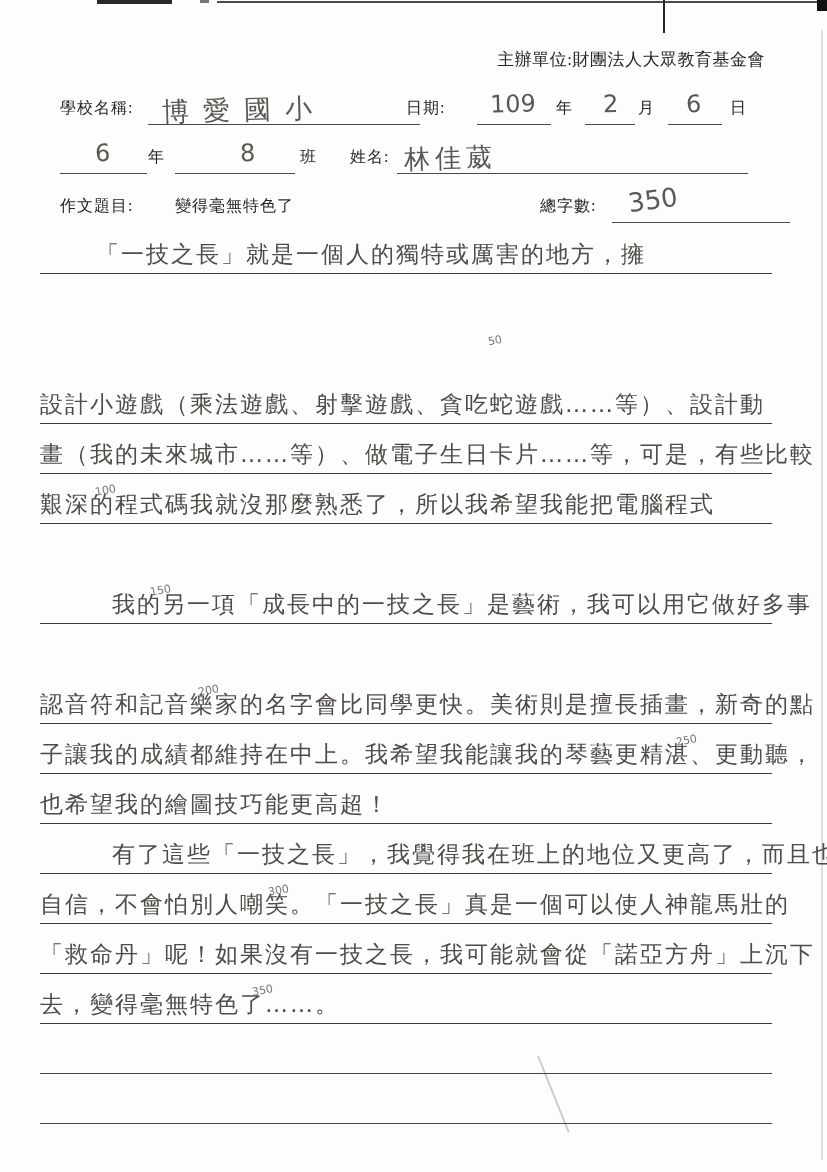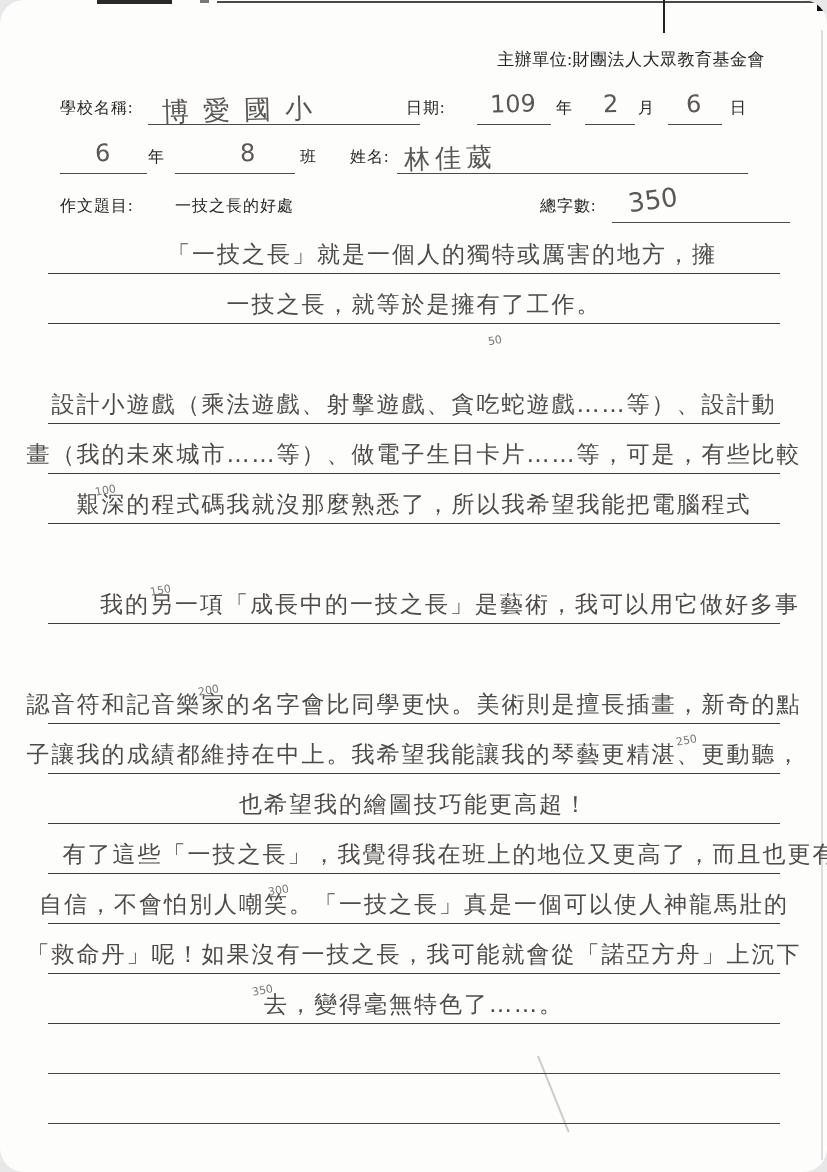--- a/index.html
+++ b/index.html
@@ -4,21 +4,20 @@
 <style>
   html,body{margin:0;padding:0;background:#e8e8e8;}
   .page{
     position:relative;
     width:827px;height:1172px;
     margin:0 auto;
     background:#fdfdfc;
     overflow:hidden;
     font-family:"Liberation Serif","DejaVu Serif",serif;
     color:#2b2b2b;
-    border-radius:24px;
   }
   
   .artifact{position:absolute;background:#222;}
   .a-bar1{left:97px;top:0;width:75px;height:4px;background:#2a2a2a;}
   .a-mark1{left:200px;top:0;width:9px;height:3px;background:#777;}
   .a-topline{left:217px;top:1px;width:610px;height:2px;background:#4a4a4a;}
   .a-vline{left:663px;top:0;width:2px;height:33px;background:#222;}
   .a-corner{left:817px;top:0;width:10px;height:11px;background:#111;}
   .a-edge{left:821px;top:30px;width:2px;height:1130px;background:#c2c2c2;opacity:.55;}
   .a-stray{left:537px;top:1056px;width:2px;height:82px;background:#9a9a9a;opacity:.5;transform:rotate(-22deg);transform-origin:top center;}
@@ -30,23 +29,23 @@
   .row2{top:147px;}
   .row3{top:196px;}
   .ul{position:absolute;border-bottom:1.6px solid #4a4a4a;height:27px;}
   .hand{
     font-family:"DejaVu Sans","Liberation Sans",sans-serif;
     color:#5a5754;white-space:nowrap;
   }
   .hand-val{position:absolute;font-size:24px;transform:rotate(-1.5deg);}
   
   .essay-line{
-    position:absolute;left:48px;width:732px;height:50px;
+    position:absolute;left:40px;width:732px;height:50px;
     border-bottom:1.6px solid #3c3c3c;
-    display:flex;align-items:flex-end;justify-content:center;
+    display:flex;align-items:flex-end;
   }
   .essay-line.blank{border-bottom-color:#454545;}
   .line-text{
     font-family:"DejaVu Sans","Liberation Sans",sans-serif;
     font-size:23px;letter-spacing:2px;line-height:1;
     color:#4e4b48;white-space:nowrap;
     padding-bottom:7px;
   }
   .indent{padding-left:56px;}
   .indent2{padding-left:72px;}
@@ -91,30 +90,27 @@
   <div class="hand hand-val" style="left:95px;top:139px">6</div>
   <div class="printed lbl row2" style="left:148px">年</div>
   <div class="ul" style="left:175px;top:146px;width:120px"></div>
   <div class="hand hand-val" style="left:240px;top:139px">8</div>
   <div class="printed lbl row2" style="left:300px">班</div>
   <div class="printed lbl row2" style="left:350px">姓名:</div>
   <div class="ul" style="left:397px;top:146px;width:351px"></div>
   <div class="hand hand-val" style="left:404px;top:141px;font-size:26px;letter-spacing:5px">林佳葳</div>
 
   <div class="printed lbl row3" style="left:60px">作文題目:</div>
-  <div class="printed lbl row3" style="left:175px">一技之長的好處</div>
+  <div class="printed lbl row3" style="left:175px">變得毫無特色了</div>
   <div class="printed lbl row3" style="left:540px">總字數:</div>
   <div class="ul" style="left:612px;top:195px;width:178px"></div>
   <div class="hand hand-val" style="left:628px;top:185px;transform:rotate(-8deg);font-size:26px">350</div>
 
   <div class="essay-line" style="top:223px">
       <span class="line-text indent">「一技之長」就是一個人的獨特或厲害的地方，擁</span>
-    </div>
-  <div class="essay-line" style="top:273px">
-      <span class="line-text">一技之長，就等於是擁有了工作。</span>
     </div>
   <div class="essay-line" style="top:373px">
       <span class="line-text">設計小遊戲（乘法遊戲、射擊遊戲、貪吃蛇遊戲……等）、設計動</span>
     </div>
   <div class="essay-line" style="top:423px">
       <span class="line-text">畫（我的未來城市……等）、做電子生日卡片……等，可是，有些比較</span>
     </div>
   <div class="essay-line" style="top:473px">
       <span class="line-text">艱深的程式碼我就沒那麼熟悉了，所以我希望我能把電腦程式</span>
     </div>

